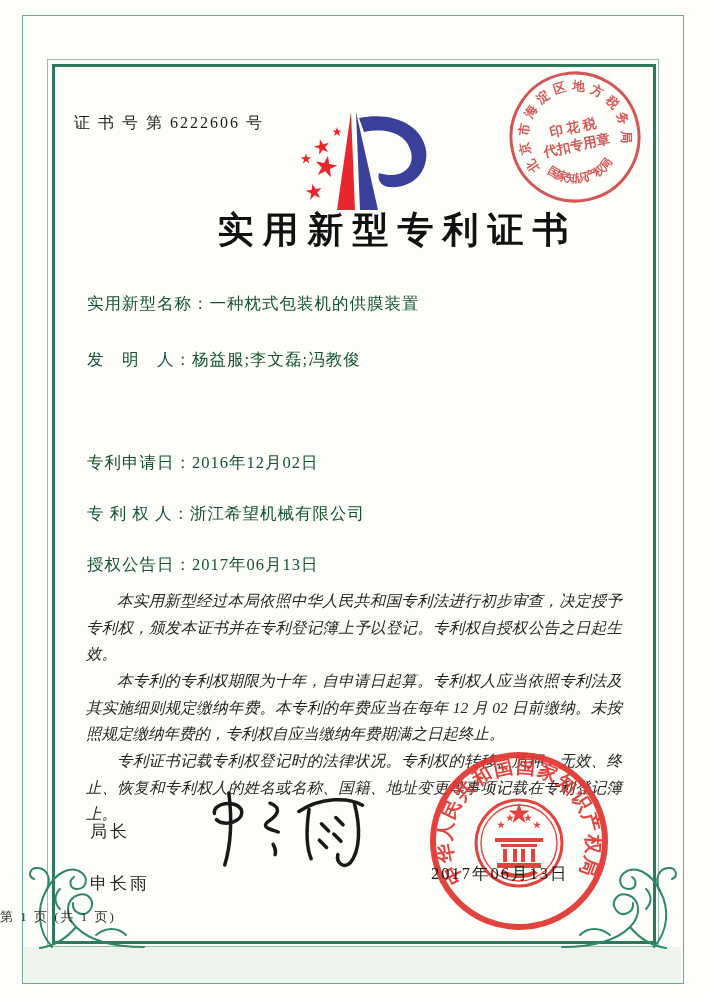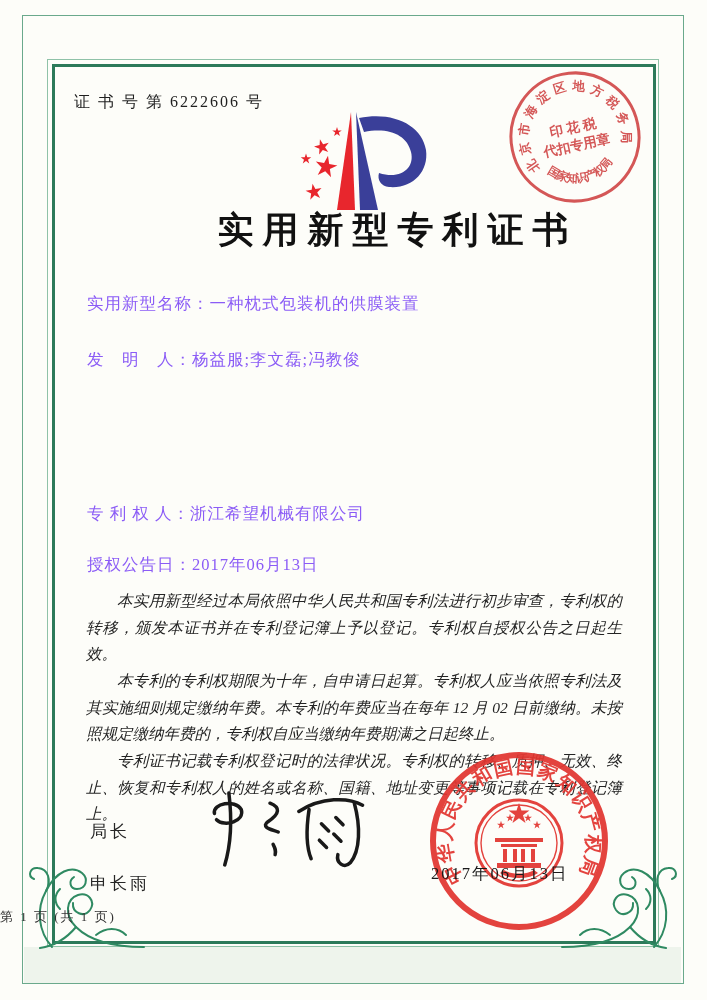--- a/index.html
+++ b/index.html
@@ -3,25 +3,25 @@
 <meta charset="utf-8">
 <style>
   html,body{margin:0;padding:0;background:#e8e8e4;}
   #page{position:relative;width:707px;height:1000px;background:#fdfdf9;overflow:hidden;
         font-family:"Liberation Serif","DejaVu Serif",serif;color:#222;}
   .outer-line{position:absolute;left:22px;top:15px;width:660px;height:967px;
         border:1px solid #6aa98c;}
   .backing-strip{position:absolute;left:24px;top:947px;width:657px;height:36px;background:#eef4ec;}
   .frame-thin{position:absolute;left:47px;top:59px;width:610px;height:886px;border:1px solid #8fc2a8;}
   .frame-thick{position:absolute;left:52px;top:64px;width:598px;height:874px;border:3px solid #2c7a5a;}
-  .cert-no{position:absolute;left:74px;top:92px;font-size:16px;letter-spacing:2px;color:#1f1f1f;}
+  .cert-no{position:absolute;left:74px;top:113px;font-size:16px;letter-spacing:2px;color:#1f1f1f;}
   .logo{position:absolute;left:293px;top:110px;width:145px;height:108px;}
   .title{position:absolute;left:0;top:206px;width:707px;text-align:center;
         font-size:36px;font-weight:600;letter-spacing:9px;color:#111;padding-left:44px;}
-  .field{position:absolute;left:87px;font-size:16.5px;color:#8b5cf6;letter-spacing:1px;}
+  .field{position:absolute;left:87px;font-size:16.5px;color:#14532d;letter-spacing:1px;}
   .field .lbl{display:inline-block;}
   .f0{top:293px}.f1{top:349px}.f2{top:401px}.f3{top:452px}.f4{top:503px}.f5{top:554px}
   .body-text{position:absolute;left:86px;top:588px;width:536px;font-size:15.5px;
         line-height:1.72;text-align:justify;color:#242424;}
   .body-text p{margin:0;text-indent:2em;font-style:italic;font-family:"Liberation Serif",serif;}
   .role{position:absolute;left:90px;top:812px;font-size:17px;letter-spacing:3px;
         font-family:"Liberation Sans","DejaVu Sans",sans-serif;color:#262626;margin-top:8px;}
   .role-name{position:absolute;left:90px;top:872px;font-size:17px;letter-spacing:3px;
         font-family:"Liberation Sans","DejaVu Sans",sans-serif;color:#262626;}
   .sig{position:absolute;left:198px;top:786px;width:180px;height:92px;}
@@ -103,29 +103,32 @@
   </div>
 
   <div class="title">实用新型专利证书</div>
 
   <div class="field f0">
     <span class="lbl">实用新型名称：</span><span>一种枕式包装机的供膜装置</span>
   </div>
   <div class="field f1">
     <span class="lbl">发　明　人：</span><span>杨益服;李文磊;冯教俊</span>
   </div>
+  <div class="field f3">
+    <span class="lbl">专利申请日：</span><span>2016年12月02日</span>
+  </div>
   <div class="field f4">
     <span class="lbl">专 利 权 人：</span><span>浙江希望机械有限公司</span>
   </div>
   <div class="field f5">
     <span class="lbl">授权公告日：</span><span>2017年06月13日</span>
   </div>
 
   <div class="body-text">
-    <p>本实用新型经过本局依照中华人民共和国专利法进行初步审查，专利权的转移，颁发本证书并在专利登记簿上予以登记。专利权自授权公告之日起生效。</p>
+    <p>本实用新型经过本局依照中华人民共和国专利法进行初步审查，决定授予专利权，颁发本证书并在专利登记簿上予以登记。专利权自授权公告之日起生效。</p>
     <p>本专利的专利权期限为十年，自申请日起算。专利权人应当依照专利法及其实施细则规定缴纳年费。本专利的年费应当在每年 12 月 02 日前缴纳。未按照规定缴纳年费的，专利权自应当缴纳年费期满之日起终止。</p>
     <p>专利证书记载专利权登记时的法律状况。专利权的转移、质押、无效、终止、恢复和专利权人的姓名或名称、国籍、地址变更等事项记载在专利登记簿上。</p>
   </div>
 
   <div class="role">局长</div>
   <div class="role-name">申长雨</div>
 
   <svg class="sig" viewBox="0 0 175 88">
     <g stroke="#191919" stroke-width="3.4" fill="none" stroke-linecap="round" stroke-linejoin="round">
       <path d="M16,26 C14,16 36,12 42,22 C46,33 26,40 18,32"></path>

